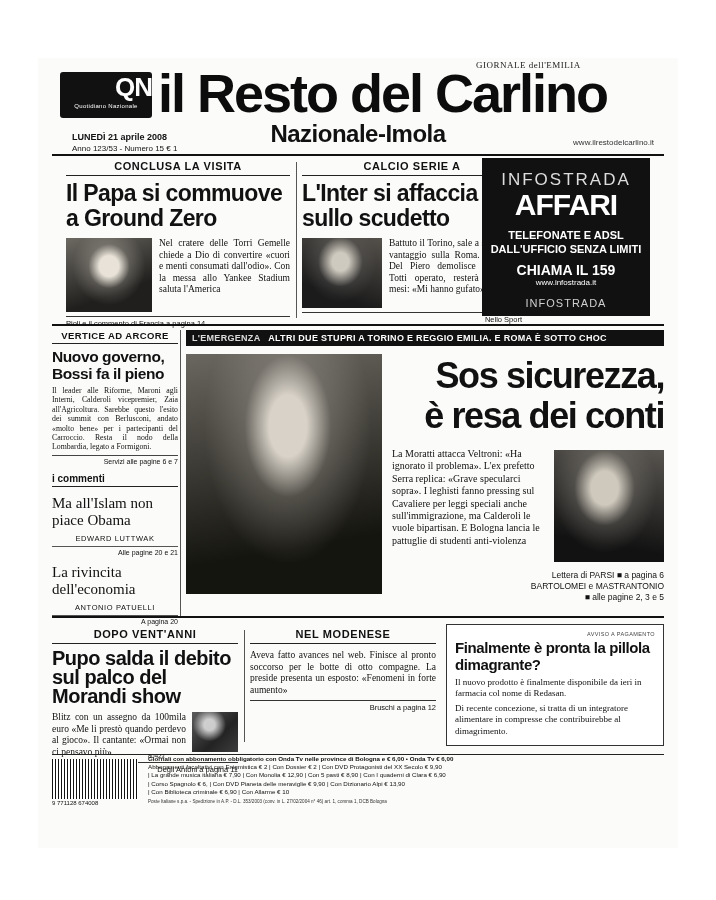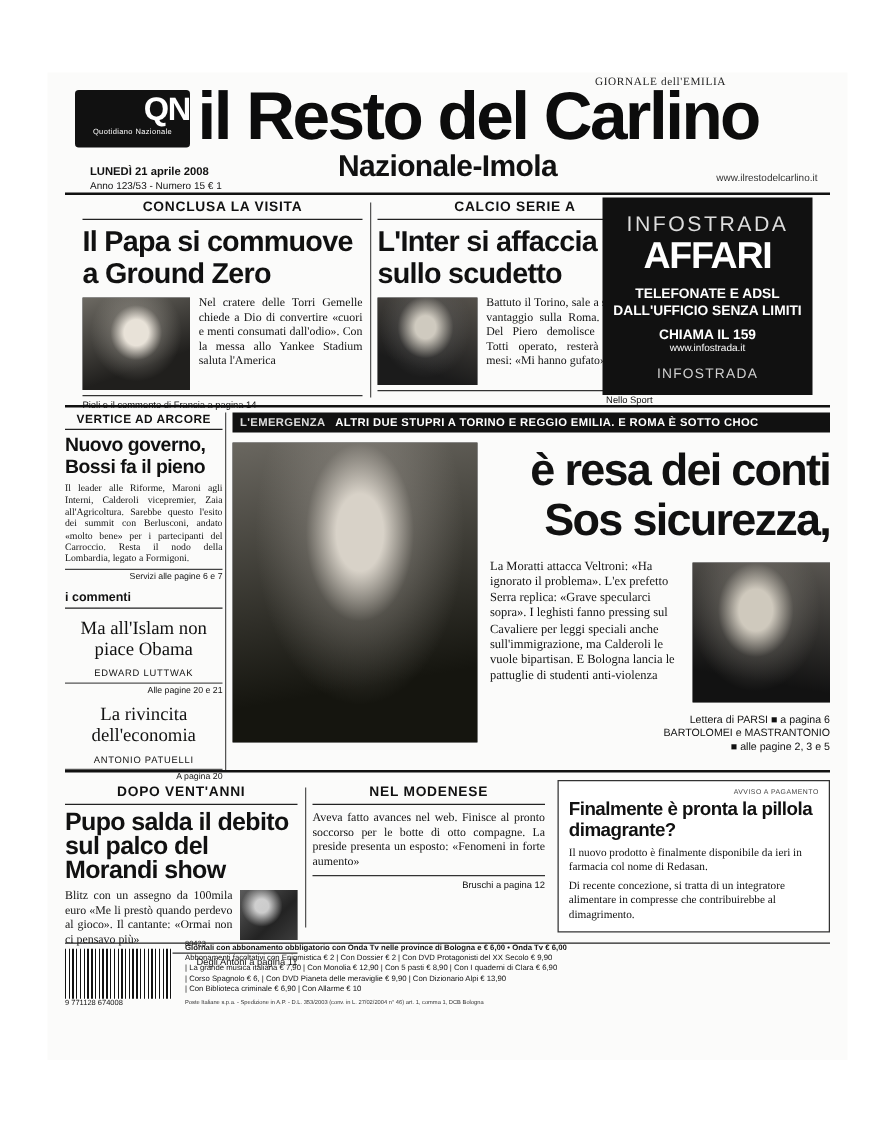--- a/index.html
+++ b/index.html
@@ -40,33 +40,33 @@
      linear-gradient(200deg,#55514b 0%,#1b1b1b 75%);}
   .body-sm{font-family:"Liberation Serif",serif;font-size:9.5px;line-height:11.6px;text-align:justify;}
   .refline{font-family:"Liberation Sans",sans-serif;font-size:7.5px;border-top:1px solid #333;margin-top:4px;padding-top:2px;}
   .refline.right{text-align:right;}
 
   
   .adbox{position:absolute;right:0;top:2px;width:168px;height:158px;background:#111;color:#fff;text-align:center;}
   .adbox .ad1{font-family:"Liberation Sans",sans-serif;font-size:17px;letter-spacing:2px;margin-top:12px;color:#ddd;}
   .adbox .ad2{font-family:"Liberation Sans",sans-serif;font-weight:bold;font-size:30px;letter-spacing:-1px;line-height:30px;}
   .adbox .ad3{font-family:"Liberation Sans",sans-serif;font-weight:bold;font-size:11px;line-height:14px;margin-top:8px;}
-  .adbox .ad4{font-family:"Liberation Sans",sans-serif;font-weight:bold;font-size:11px;margin-top:6px;}
+  .adbox .ad4{font-family:"Liberation Sans",sans-serif;font-weight:bold;font-size:14px;margin-top:6px;}
   .adbox .ad5{font-family:"Liberation Sans",sans-serif;font-size:8px;}
   .adbox .adfoot{margin-top:10px;font-family:"Liberation Sans",sans-serif;font-size:11px;letter-spacing:1px;color:#cfcfcf;}
 
   
   .midrow{position:relative;margin:4px 14px 0;height:286px;}
   .leftcol{position:absolute;left:0;top:0;width:126px;}
   .leftcol .kick2{text-align:center;font-family:"Liberation Sans",sans-serif;font-weight:bold;font-size:9.5px;letter-spacing:.4px;border-bottom:1px solid #222;padding-bottom:2px;}
   .leftcol h2{font-family:"Liberation Sans",sans-serif;font-weight:bold;font-size:15.5px;line-height:17px;margin:4px 0 4px;letter-spacing:-.4px;}
   .tiny{font-family:"Liberation Serif",serif;font-size:7.8px;line-height:9.4px;text-align:justify;}
   .srv{font-family:"Liberation Sans",sans-serif;font-size:7px;text-align:right;border-top:1px solid #444;margin-top:3px;padding-top:2px;}
   .commenti{font-family:"Liberation Sans",sans-serif;font-weight:bold;font-size:10px;margin:8px 0 2px;border-bottom:1px solid #222;padding-bottom:2px;}
-  .comm-title{font-family:"Liberation Serif",serif;font-size:15px;line-height:17px;text-align:center;margin-top:8px;}
+  .comm-title{font-family:"Liberation Serif",serif;font-size:15px;line-height:17px;text-align:left;margin-top:8px;}
   .comm-auth{font-family:"Liberation Sans",sans-serif;font-size:7.5px;text-align:center;letter-spacing:.6px;margin-top:5px;}
   .comm-ref{font-family:"Liberation Sans",sans-serif;font-size:7px;text-align:right;border-top:1px solid #555;margin-top:3px;padding-top:2px;}
 
   .mainblock{position:absolute;left:134px;top:0;right:0;}
   .emerg{background:#111;color:#fff;font-family:"Liberation Sans",sans-serif;font-size:9px;font-weight:bold;letter-spacing:.3px;padding:3px 6px;}
   .emerg .lab{color:#fff;opacity:.85;}
   .bigphoto{position:absolute;left:0;top:24px;width:196px;height:240px;background:#303030;overflow:hidden;}
   .bigphoto:after{content:"";position:absolute;inset:0;background:
      radial-gradient(ellipse at 52% 30%, #d8d2c8 0 13%, rgba(160,155,148,.35) 30%, rgba(0,0,0,0) 58%),
      linear-gradient(170deg,#6a6760 0%,#15150f 78%);}
@@ -181,22 +181,22 @@
       </div>
 
       <div class="mainblock">
         <div class="emerg">
           <span class="lab">L'EMERGENZA</span>
           &nbsp;
           <span>ALTRI DUE STUPRI A TORINO E REGGIO EMILIA. E ROMA È SOTTO CHOC</span>
         </div>
         <div class="bigphoto"></div>
         <div class="headline">
+          <div>Sos sicurezza,</div>
           <div>è resa dei conti</div>
-          <div>Sos sicurezza,</div>
         </div>
         <div class="subtext">La Moratti attacca Veltroni: «Ha ignorato il problema». L'ex prefetto Serra replica: «Grave specularci sopra». I leghisti fanno pressing sul Cavaliere per leggi speciali anche sull'immigrazione, ma Calderoli le vuole bipartisan. E Bologna lancia le pattuglie di studenti anti-violenza</div>
         <div class="portrait"></div>
         <div class="letterref">
           <div>Lettera di PARSI ■ a pagina 6</div>
           <div>BARTOLOMEI e MASTRANTONIO</div>
           <div>■ alle pagine 2, 3 e 5</div>
         </div>
       </div>
     </div>

